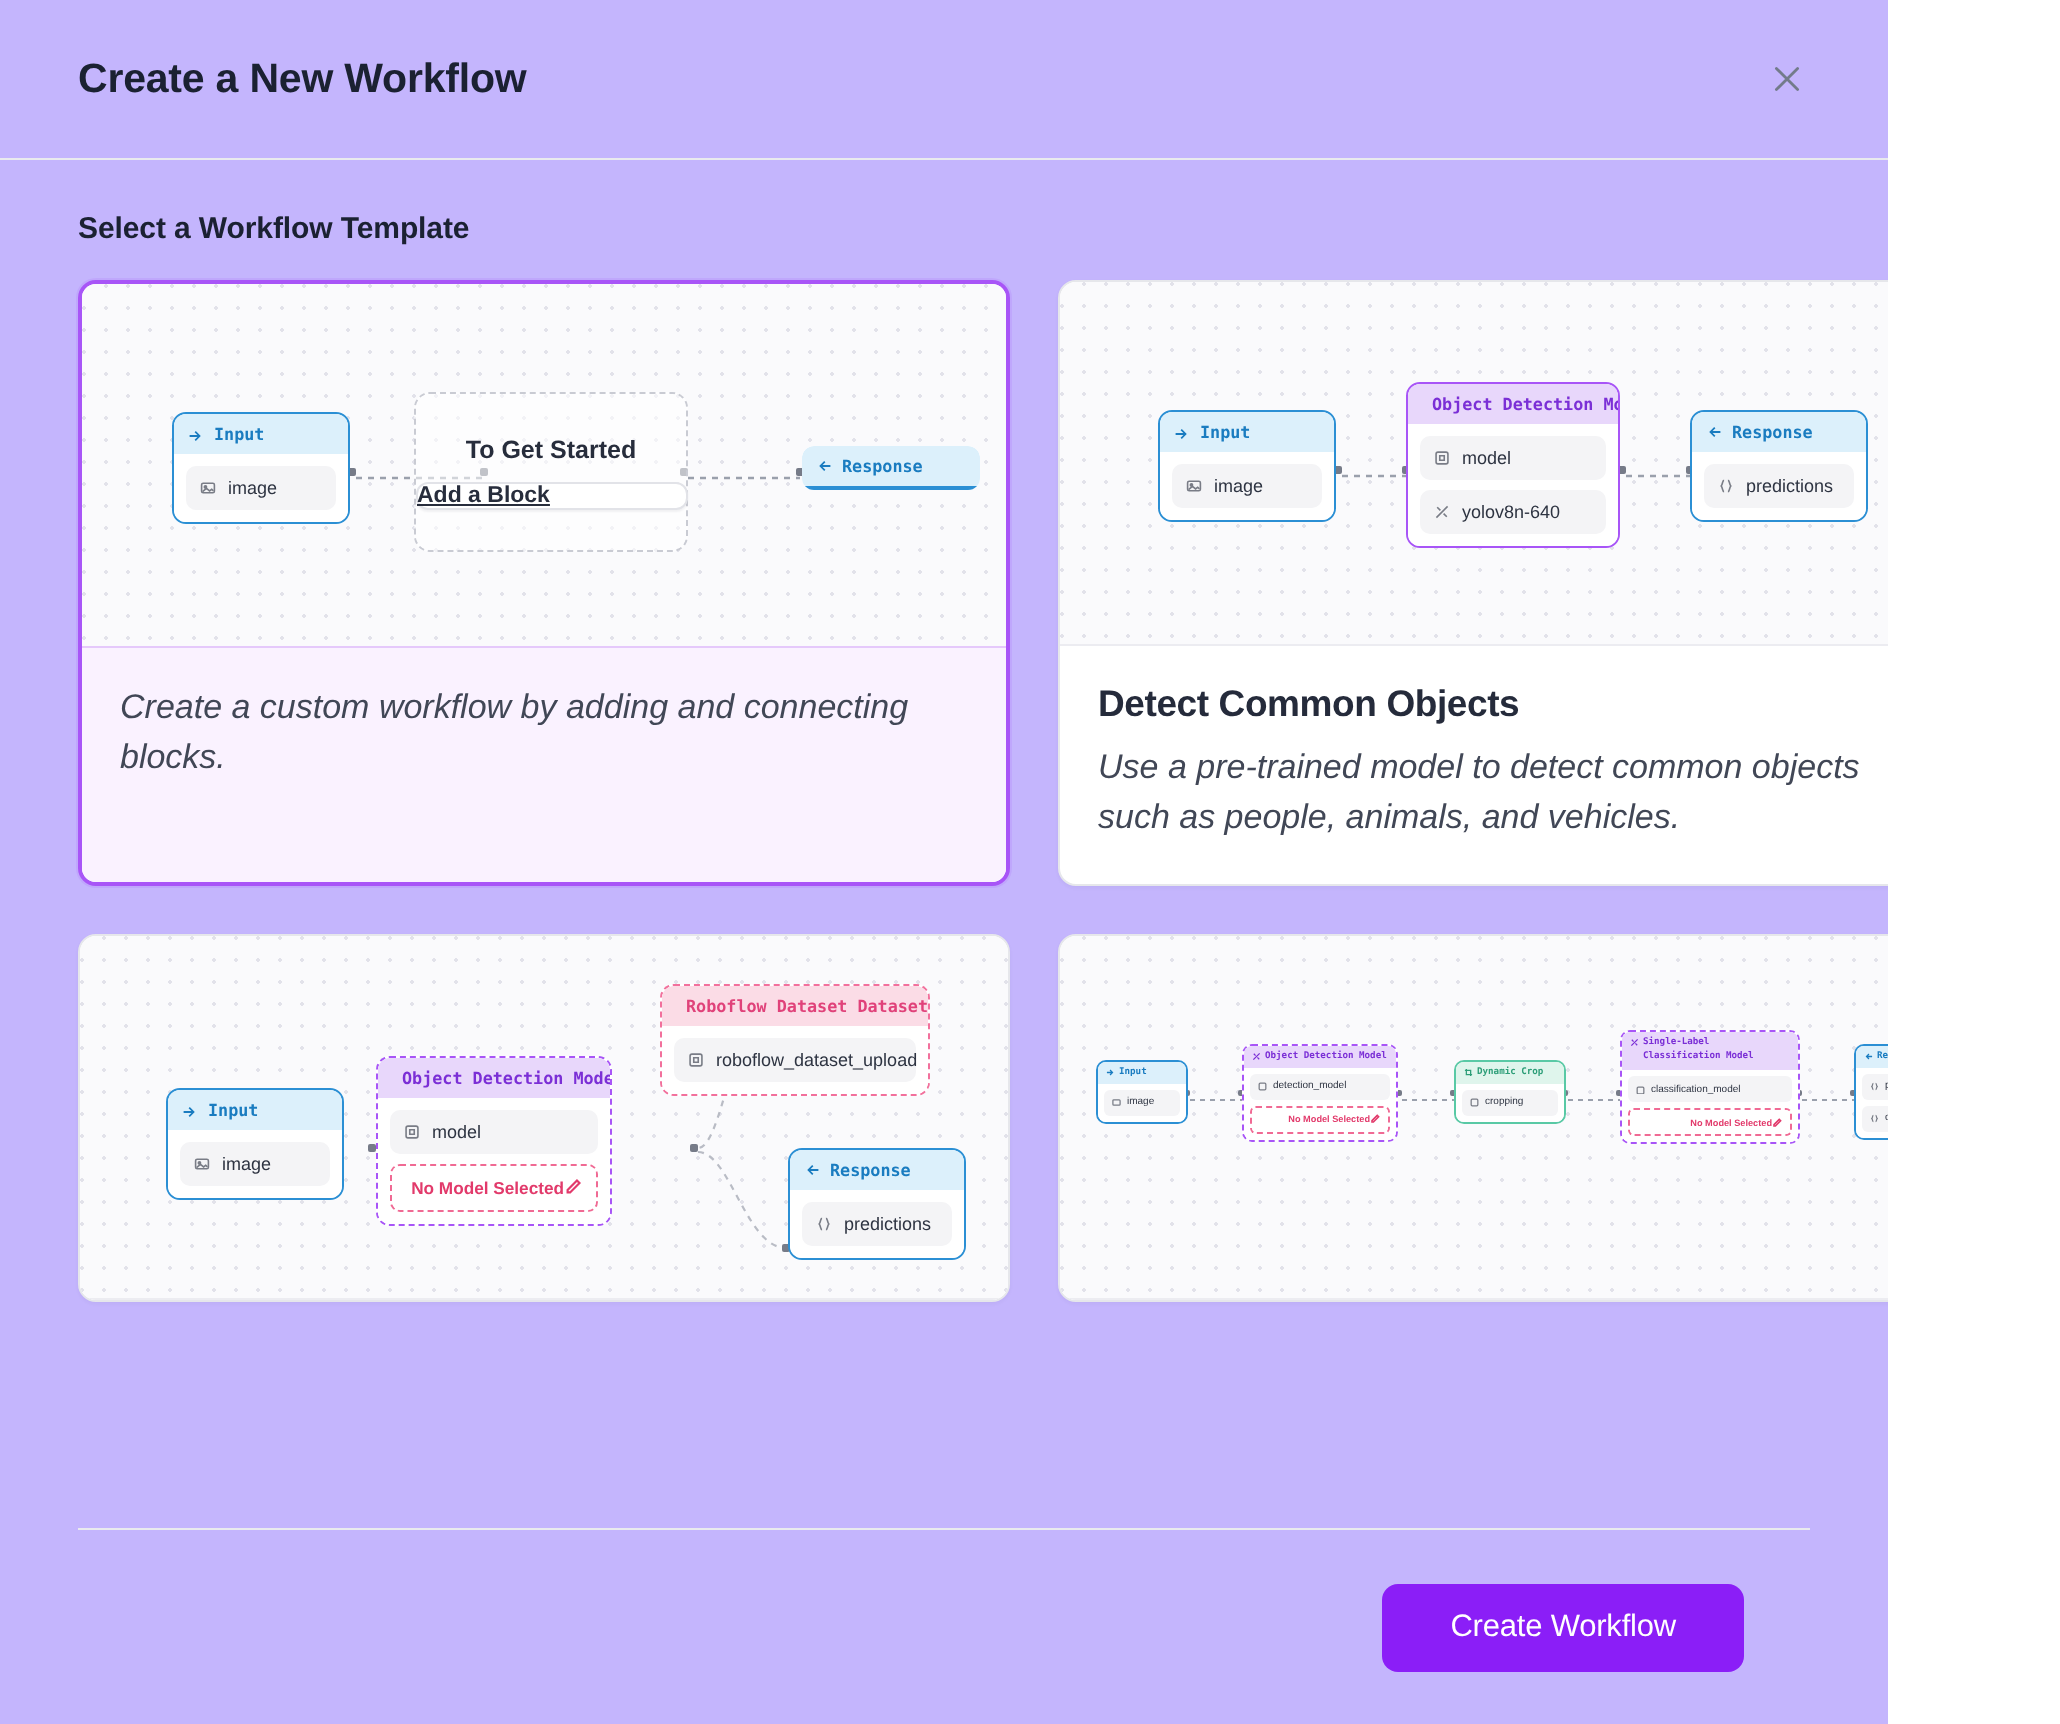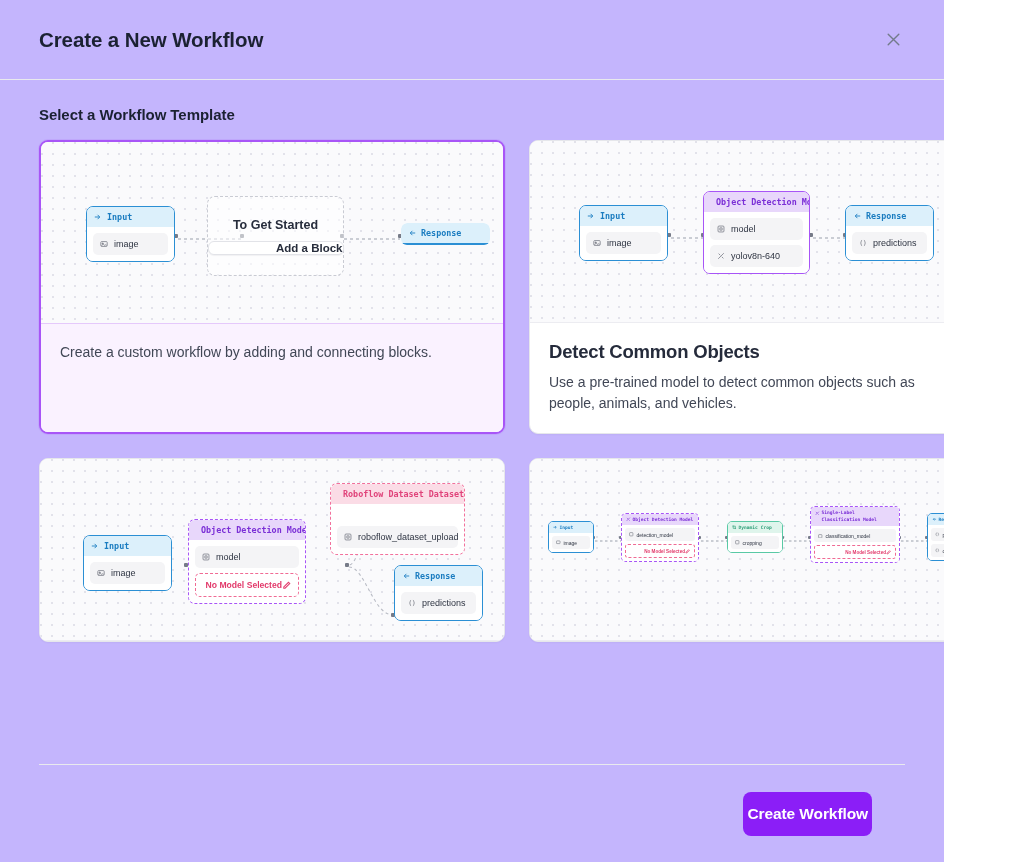--- a/index.html
+++ b/index.html
@@ -92,24 +92,25 @@
   }
   .tcard.selected .tcard-info { background: #faf2ff; }
   .tcard-name {
     font-size: 18.5px;
     font-weight: bold;
     color: #252b3b;
     margin-bottom: 9px;
     letter-spacing: -0.2px;
   }
   .tcard-desc {
-    font-size: 14px;
+    font-size: 17px;
     line-height: 1.47;
     color: #414756;
     max-width: 400px;
+    font-style: italic;
   }
 
   
   .flow { position: absolute; inset: 0; }
 
   .node {
     position: absolute;
     border-radius: 7px;
     background: #ffffff;
     overflow: hidden;
@@ -129,21 +130,21 @@
     display: flex;
     align-items: center;
     gap: 6px;
     color: #2e3442;
     white-space: nowrap;
   }
   .node-row .ricon { opacity: .62; display:flex; }
 
   
   .n-input  { border: 1px solid #2b8fd4; }
-  .n-input .node-head { background: #dcf0fb; color: #1a7cc0; }
+  .n-input .node-head { background: #dcf0fb; color: #1a7cc0; align-items: flex-end; }
   .n-resp   { border: 1px solid #2b8fd4; }
   .n-resp .node-head { background: #dcf0fb; color: #1a7cc0; }
   .n-model  { border: 1px solid #a855f7; }
   .n-model .node-head { background: #e8d7fb; color: #7b2fd6; }
   .n-pink   { border: 1px dashed #f2709c; }
   .n-pink .node-head { background: #fbdce6; color: #e0427a; }
   .n-green  { border: 1px solid #59c9a5; }
   .n-green .node-head { background: #dff5ec; color: #2d9e78; }
 
   .nomodel {
@@ -172,22 +173,23 @@
   .dashed-title { font-size: 12.5px; font-weight: bold; color: #272d3c; margin-bottom: 9px; }
   .add-block {
     background: #fff;
     border: 1px solid #e2e3e8;
     border-radius: 6px;
     font-size: 11.5px;
     font-weight: bold;
     color: #272d3c;
     padding: 0 0;
     width: 136px;
-    text-align: right;
+    text-align: left;
     box-shadow: 0 1px 1px rgba(16,24,40,.05);
+    text-decoration: underline;
   }
   .edge { position: absolute; }
   .edge svg { display: block; overflow: visible; }
   .port { position:absolute; width:4px; height:4px; background:#767b88; border-radius:1px; }
 
   
   .modal-footer {
     flex: 0 0 98px;
     border-top: 1px solid #e9eaee;
     display: flex;
@@ -196,22 +198,22 @@
     padding: 0 33px 0 0;
     margin: 18px 39px 0 39px;
     border-left: none; border-right: none;
   }
   .primary-btn {
     background: #8b1ef7;
     color: #fff;
     border: none;
     border-radius: 8px;
     font-size: 15.5px;
-    font-weight: bold;
-    padding: 13px 4px;
+    font-weight: normal;
+    padding: 13px 34px;
     cursor: pointer;
     letter-spacing: -0.1px;
   }
 </style>
 </head>
 <body>
 
 <div class="modal">
 
   <div class="modal-header">
@@ -457,21 +459,21 @@
             </div>
 
             <div class="node n-pink" style="left:290px;top:24px;width:135px;">
               <div class="node-head" style="font-size:8.4px;padding:5px 7px;">
                 <svg width="8" height="8" viewBox="0 0 10 10" fill="none" stroke="currentColor" stroke-width="1.1">
                     <path d="M5 7.5V2M2.8 4.2 5 2l2.2 2.2M1.5 8.6h7"></path>
                   </svg>
                 <span>Roboflow Dataset Dataset</span>
               </div>
               <div class="node-body">
-                <div class="node-row" style="font-size:9px;padding:6px 7px;margin-top:16px;">
+                <div class="node-row" style="font-size:9px;padding:6px 7px;">
                   <span class="ricon">
                       <svg width="8" height="8" viewBox="0 0 10 10" fill="none" stroke="currentColor" stroke-width="1">
                         <rect x="1.3" y="1.3" width="7.4" height="7.4" rx="1.2"></rect>
                         <path d="M3.6 3.6h2.8v2.8H3.6z"></path>
                       </svg>
                     </span>
                   <span>roboflow_dataset_upload</span>
                 </div>
               </div>
             </div>

